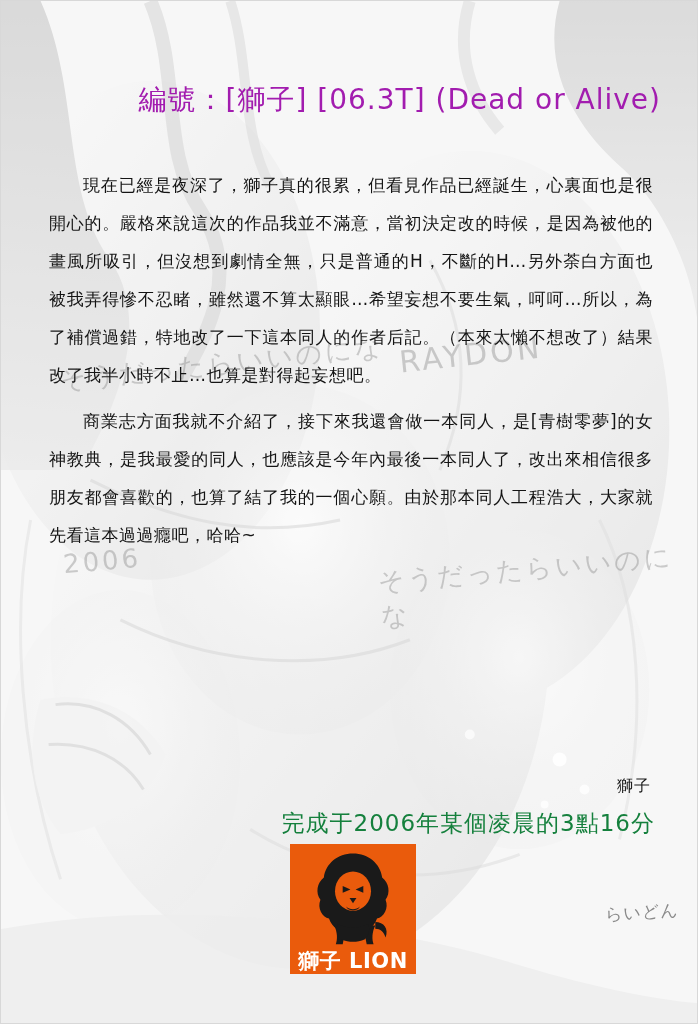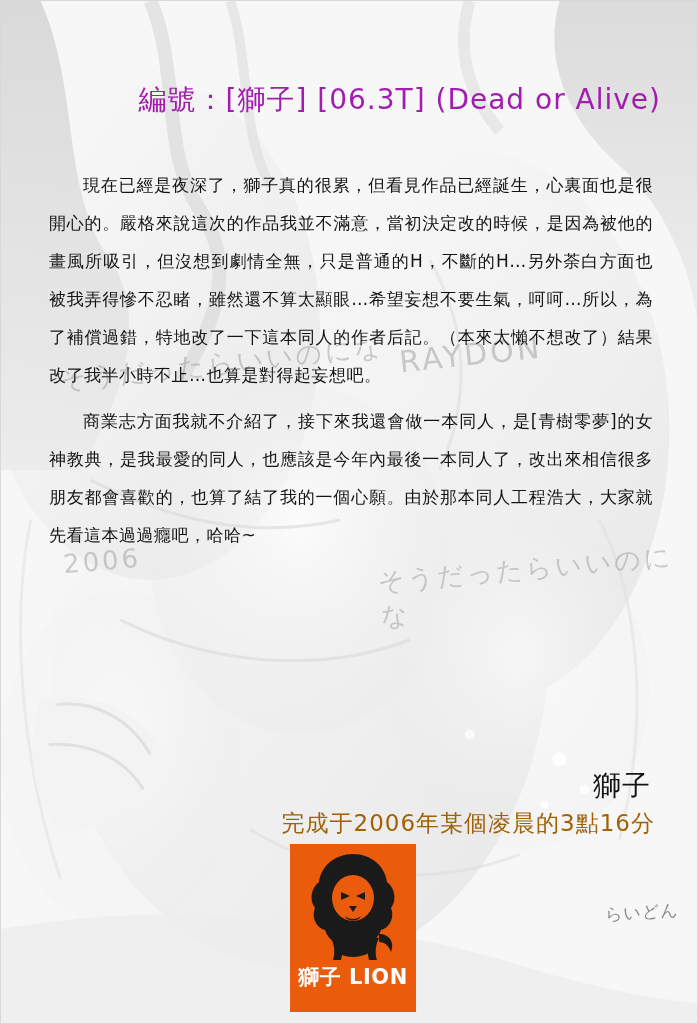--- a/index.html
+++ b/index.html
@@ -83,45 +83,45 @@
     white-space: normal;
   }
   .para + .para {
     margin-top: 8px;
   }
 
   .signature {
     position: absolute;
     right: 46px;
     top: 770px;
-    font-size: 28px;
+    font-size: 16px;
     line-height: 30px;
     color: #141414;
     letter-spacing: 1px;
   }
   .date-line {
     position: absolute;
     left: 0;
     right: 42px;
     top: 805px;
     text-align: right;
     font-size: 23px;
     line-height: 34px;
-    color: #a16207;
+    color: #15803d;
     letter-spacing: 1px;
     margin-left: 40px;
   }
 
   
   #logo {
     position: absolute;
     left: 289px;
     top: 843px;
     width: 126px;
-    height: 168px;
+    height: 130px;
     background: #ea5b0c;
     display: flex;
     flex-direction: column;
     align-items: center;
     justify-content: flex-start;
     box-sizing: border-box;
     padding-top: 6px;
   }
   #logo .lion-mark {
     width: 96px;

